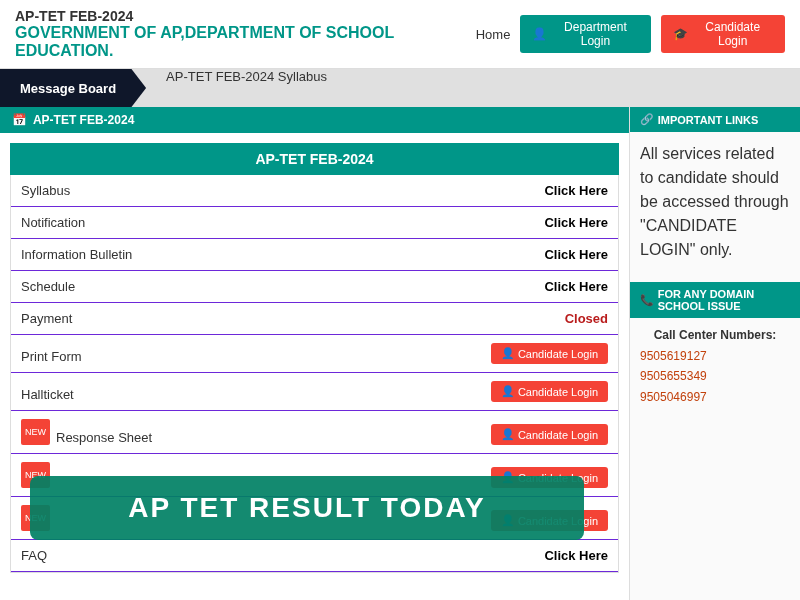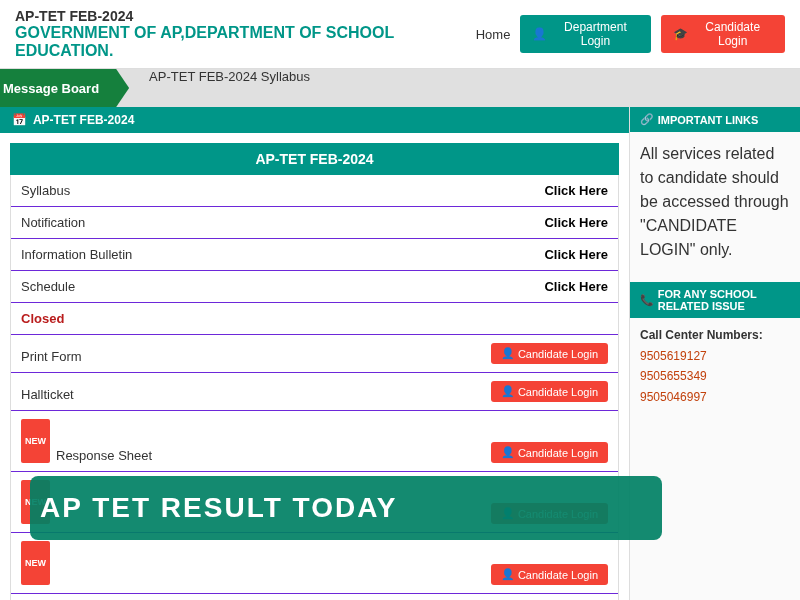--- a/index.html
+++ b/index.html
@@ -40,23 +40,23 @@
     }
 
     
     #navbar {
       background: #e0e0e0;
       display: flex;
       align-items: stretch;
       height: 38px;
     }
     .nav-message-board {
-      background: #15803d;
-      color: white;
-      padding: 0 3px;
+      background: #0f172a;
+      color: white;
+      padding: 0 20px;
       display: flex;
       align-items: center;
       font-weight: bold;
       font-size: 13px;
       clip-path: polygon(0 0, 90% 0, 100% 50%, 90% 100%, 0 100%);
       padding-right: 30px;
       cursor: pointer;
     }
     .nav-syllabus {
       display: flex;
@@ -129,22 +129,22 @@
       font-size: 11px;
       cursor: pointer;
       border-radius: 3px;
       display: flex; align-items: center; gap: 3px;
     }
 
     .new-badge {
       background: #f44336;
       color: white;
       font-size: 9px;
-      font-weight: bold;
-      padding: 17px 4px;
+      font-weight: normal;
+      padding: 8px 4px;
       border-radius: 2px;
       margin-right: 6px;
     }
 
     
     #right-panel {
       width: 170px;
       background: #fafafa;
       overflow: hidden;
     }
@@ -177,33 +177,34 @@
       display: flex;
       align-items: center;
       gap: 4px;
     }
 
     #call-center {
       padding: 10px;
       font-size: 12px;
       color: #333;
     }
-    #call-center .call-numbers { font-weight: bold; margin-bottom: 4px; }
+    #call-center .call-numbers { font-weight: bold; margin-bottom: 4px; text-align: center; }
     #call-center .number { color: #c2410c; font-size: 12px; line-height: 1.7; }
 
     
     #overlay-banner {
       position: absolute;
       bottom: 60px;
       left: 30px;
-      width: 632px;
+      width: 554px;
       background: rgba(0, 128, 100, 0.92);
       color: white;
       font-size: 28px;
       font-weight: 900;
+      text-align: center;
       padding: 16px 10px;
       letter-spacing: 2px;
       border-radius: 8px;
       z-index: 10;
     }
   </style>
 </head>
 <body>
 
 <div id="header">
@@ -253,20 +254,21 @@
       </div>
       <div class="table-row">
         <span class="row-label">Information Bulletin</span>
         <span class="row-action"><a class="link-click-here">Click Here</a></span>
       </div>
       <div class="table-row">
         <span class="row-label">Schedule</span>
         <span class="row-action"><a class="link-click-here">Click Here</a></span>
       </div>
       <div class="table-row">
+        <span class="row-label">Payment</span>
         <span class="row-action link-closed">Closed</span>
       </div>
       <div class="table-row">
         <span class="row-label">Print Form</span>
         <span class="row-action">
           <button class="btn-candidate-sm">
             <span>👤</span> Candidate Login
           </button>
         </span>
       </div>
@@ -316,21 +318,21 @@
   <div id="right-panel">
     <div id="right-panel-header">
       <span>🔗</span>
       <span>IMPORTANT LINKS</span>
     </div>
     <div id="important-links-content">
       <span>All services related to candidate should be accessed through "CANDIDATE LOGIN" only.</span>
     </div>
     <div id="domain-issues-header">
       <span>📞</span>
-      <span>FOR ANY SCHOOL RELATED ISSUE</span>
+      <span>FOR ANY DOMAIN SCHOOL ISSUE</span>
     </div>
     <div id="call-center">
       <div class="call-numbers">Call Center Numbers:</div>
       <div class="number">9505619127</div>
       <div class="number">9505655349</div>
       <div class="number">9505046997</div>
     </div>
   </div>
 
 </div>

